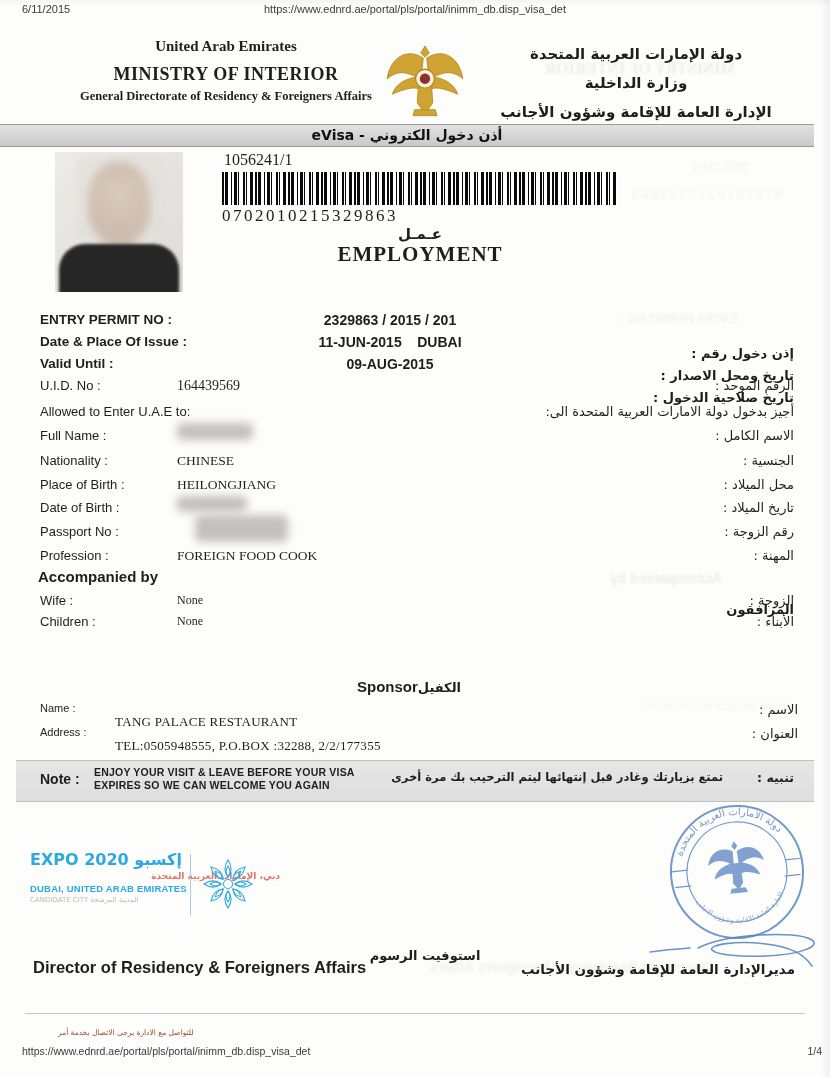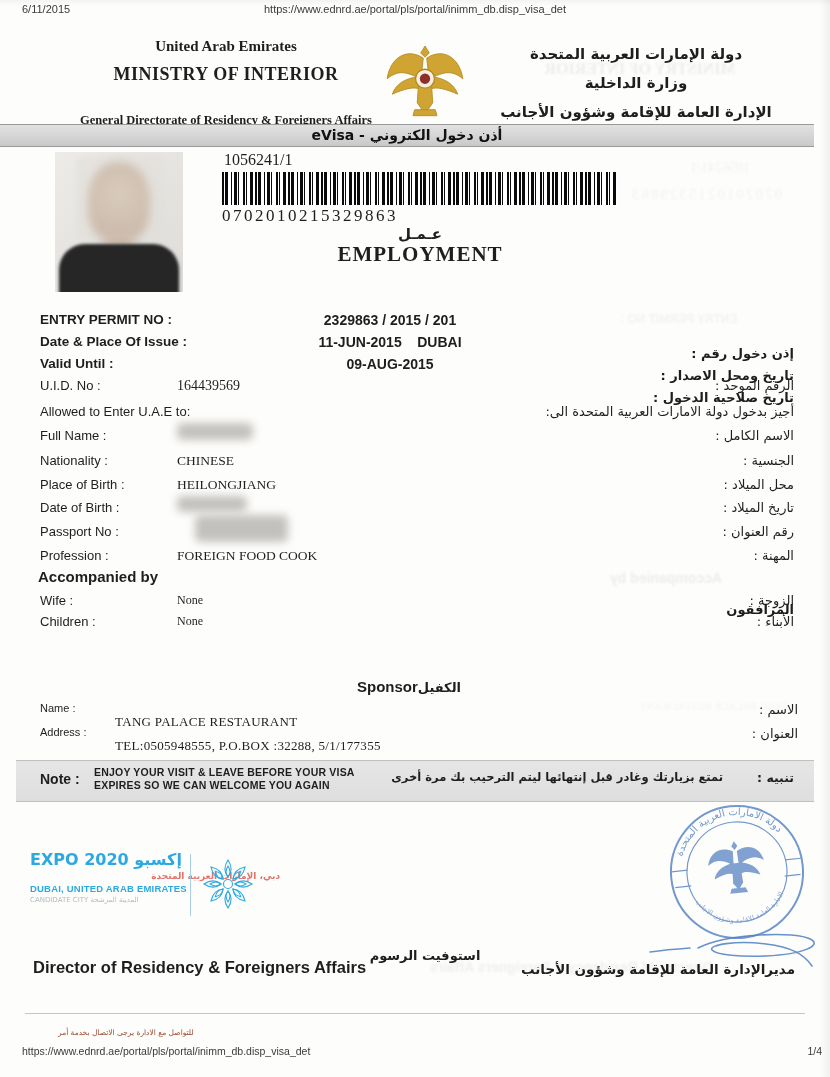--- a/index.html
+++ b/index.html
@@ -9,21 +9,21 @@
   .ar{font-family:"DejaVu Sans",sans-serif;direction:rtl;unicode-bidi:plaintext;}
   .serif{font-family:"Liberation Serif","DejaVu Serif",serif;}
 
   
   .print-date{left:22px;top:3px;font-size:11px;color:#3a3a3a;}
   .print-url{left:0;right:0;top:3px;text-align:center;font-size:11px;color:#3a3a3a;}
 
   
   .hdr-en{left:38px;top:38px;width:376px;text-align:center;}
   .hdr-en .l1{font:bold 15px "Liberation Serif",serif;margin-bottom:9px;}
-  .hdr-en .l2{font:bold 18px "Liberation Serif",serif;letter-spacing:.5px;margin-bottom:28px;}
+  .hdr-en .l2{font:bold 18px "Liberation Serif",serif;letter-spacing:.5px;margin-bottom:4px;}
   .hdr-en .l3{font:bold 12.5px "Liberation Serif",serif;}
   .hdr-ar{right:26px;top:40px;width:336px;text-align:center;font-weight:bold;font-size:15px;line-height:29px;}
   .emblem{left:381px;top:34px;}
 
   
   .banner{left:0;right:16px;top:124px;height:21px;
           background:linear-gradient(#e2e2e2,#c9c9c9);
           border-top:1px solid #9a9a9a;border-bottom:1px solid #9a9a9a;
           text-align:center;line-height:21px;font-weight:bold;font-size:14px;color:#111;}
 
@@ -203,21 +203,21 @@
       <span class="alab ar">محل الميلاد :</span>
     </div>
     <div class="frow" style="height:24px">
       <span class="lab">Date of Birth :</span>
       <span class="blurbox" style="left:177px;top:-4px;width:70px;height:16px;"></span>
       <span class="alab ar">تاريخ الميلاد :</span>
     </div>
     <div class="frow" style="height:24px">
       <span class="lab">Passport No :</span>
       <span class="blurbox" style="left:195px;top:-9px;width:93px;height:27px;"></span>
-      <span class="alab ar">رقم العنوان :</span>
+      <span class="alab ar">رقم الزوجة :</span>
     </div>
     <div class="frow" style="height:20px">
       <span class="lab">Profession :</span>
       <span class="val">FOREIGN FOOD COOK</span>
       <span class="alab ar">المهنة :</span>
     </div>
     <div class="frow" style="height:25px">
       <span class="sec-h">Accompanied by</span>
       <span class="alab b ar">المرافقون</span>
     </div>
@@ -236,21 +236,21 @@
   <div class="abs sponsor-title">
     <span class="en">Sponsor</span><span class="art ar">الكفيل</span>
   </div>
   <div class="sp-row" style="top:702px">
     <span class="sp-lab">Name :</span>
     <span class="sp-val">TANG PALACE RESTAURANT</span>
     <span class="sp-alab ar">الاسم :</span>
   </div>
   <div class="sp-row" style="top:726px">
     <span class="sp-lab">Address :</span>
-    <span class="sp-val">TEL:0505948555, P.O.BOX :32288, 5/1/177355</span>
+    <span class="sp-val">TEL:0505948555, P.O.BOX :32288, 2/2/177355</span>
     <span class="sp-alab ar">العنوان :</span>
   </div>
 
   <div class="abs note-bar">
     <span class="note-lab">Note :</span>
     <div class="note-en">
       <div>ENJOY YOUR VISIT &amp; LEAVE BEFORE YOUR VISA</div>
       <div>EXPIRES SO WE CAN WELCOME YOU AGAIN</div>
     </div>
     <div class="note-ar-wrap">

